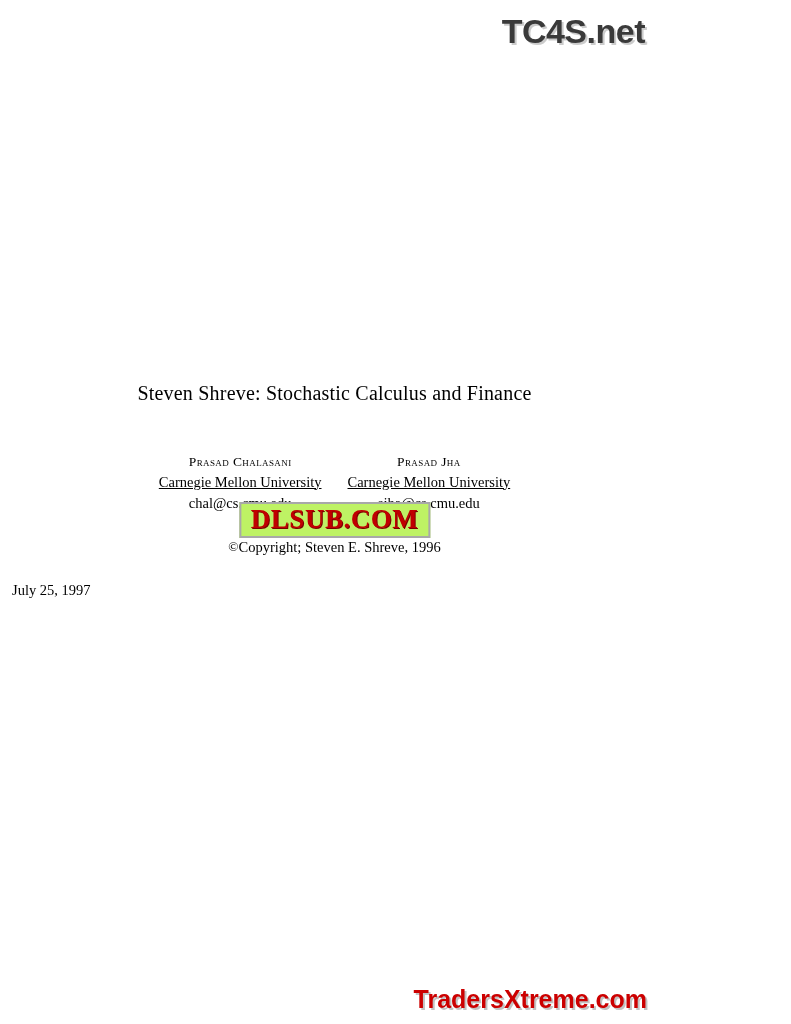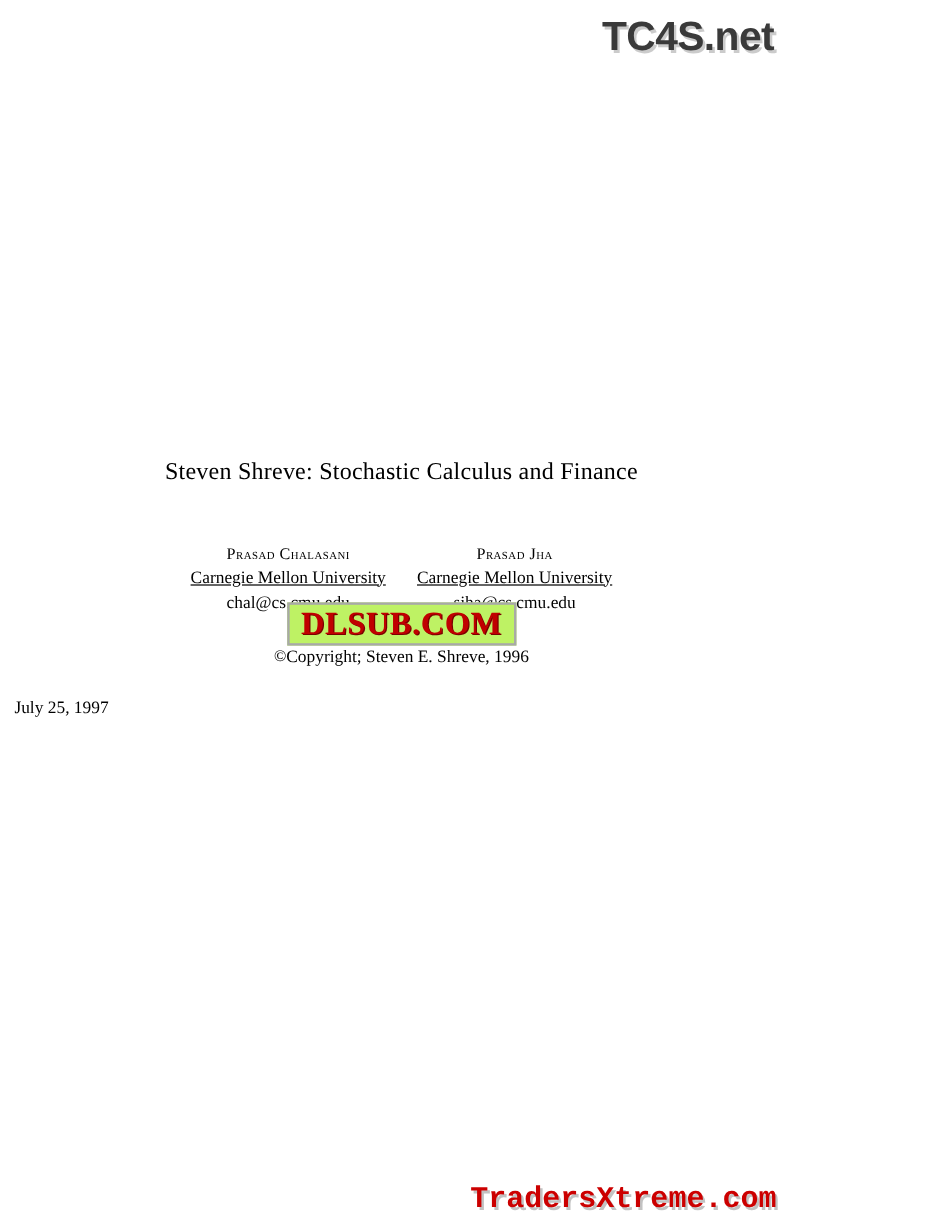--- a/index.html
+++ b/index.html
@@ -36,21 +36,21 @@
     color: #3a3a3a;
     text-shadow: 2px 2px 0 rgba(160,160,160,0.55);
     white-space: nowrap;
   }
 
   
   .wm-bottom {
     position: absolute;
     right: 22px;
     bottom: 14px;
-    font-family: Liberation Mono, monospace;
+    font-family: Liberation Sans, sans-serif;
     font-weight: bold;
     font-size: 25px;
     color: #cc0000;
     text-shadow: 2px 2px 0 rgba(120,120,120,0.45);
     white-space: nowrap;
   }
 
   
   .wm-center {
     position: absolute;

